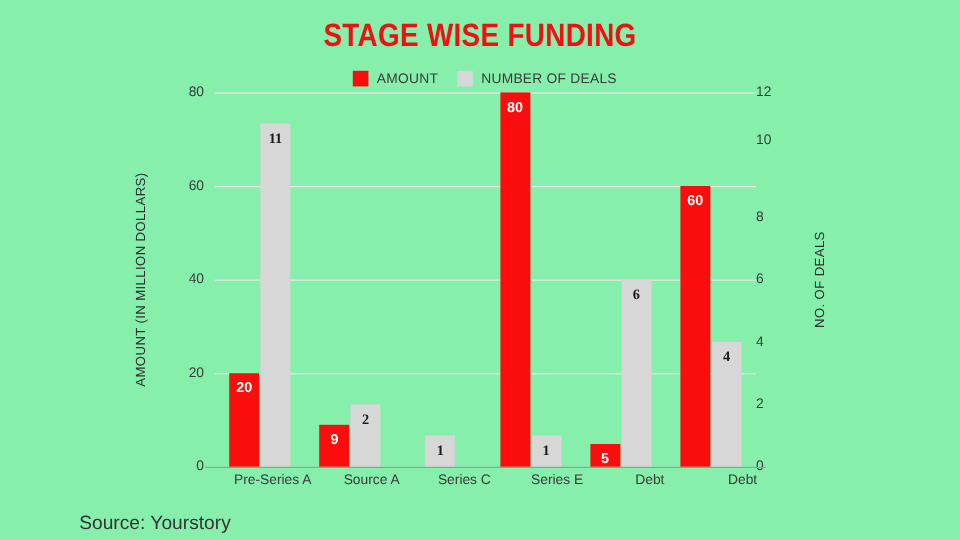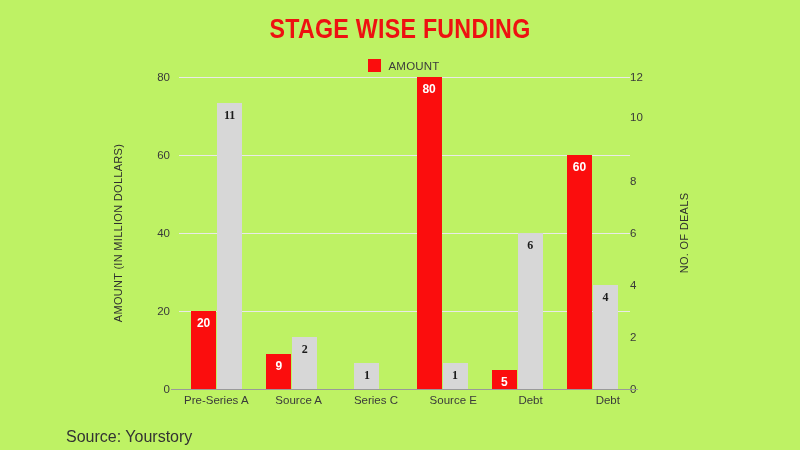--- a/index.html
+++ b/index.html
@@ -2,21 +2,21 @@
 <html><head>
 <meta charset="utf-8">
 <style>
   * { box-sizing: border-box; margin: 0; padding: 0; }
   html, body {
     width: 800px; height: 450px;
     background: #ffffff;
     font-family: "Liberation Sans", sans-serif;
     overflow: hidden;
   }
-  #page { position: relative; width: 800px; height: 450px; background: #bef264; }
+  #page { position: relative; width: 800px; height: 450px; background: #86efac; }
 
   
   .chart-title {
     position: absolute;
     top: 14px; left: 0; width: 800px;
     text-align: center;
     font-size: 27px;
     font-weight: bold;
     letter-spacing: 0.3px;
     color: #ee1111;
@@ -118,21 +118,21 @@
     font-weight: bold;
     line-height: 1;
     white-space: nowrap;
   }
   .bar-amount .bar-label { color: #ffffff; }
   .bar-deals  .bar-label { color: #1b1b1b; }
 
   
   .cat-row {
     position: absolute;
-    left: 184px; top: 394px;
+    left: 195px; top: 394px;
     width: 451px;
     display: flex;
     gap: 23px;
   }
   .cat {
     flex: 1 1 0;
     text-align: center;
     font-size: 11.5px;
     color: #3a3a3a;
     white-space: nowrap;
@@ -151,20 +151,24 @@
 <body>
 
 <div id="page">
 
   <div class="chart-title">STAGE WISE FUNDING</div>
 
   <div class="legend">
     <div class="legend-item">
       <span class="legend-swatch" style="background: rgb(251, 13, 13);"></span>
       <span class="legend-label">AMOUNT</span>
+    </div>
+    <div class="legend-item">
+      <span class="legend-swatch" style="background: rgb(215, 215, 215);"></span>
+      <span class="legend-label">NUMBER OF DEALS</span>
     </div>
   </div>
 
   <div class="axis-title axis-title-left">AMOUNT (IN MILLION DOLLARS)</div>
   <div class="axis-title axis-title-right">NO. OF DEALS</div>
 
   <div class="plot">
     <div id="gridlines">
         <div class="gridline" style="top: 234px;"></div>
         <div class="gridline" style="top: 156px;"></div>
@@ -234,20 +238,20 @@
           </div>
         </div>
       </div>
     <div class="axis-baseline"></div>
   </div>
 
   <div class="cat-row" id="cat-row">
       <div class="cat">Pre-Series A</div>
       <div class="cat">Source A</div>
       <div class="cat">Series C</div>
-      <div class="cat">Source E</div>
+      <div class="cat">Series E</div>
       <div class="cat">Debt</div>
       <div class="cat">Debt</div>
     </div>
 
   <div class="source">Source: Yourstory</div>
 
 </div>
 
 </body></html>

